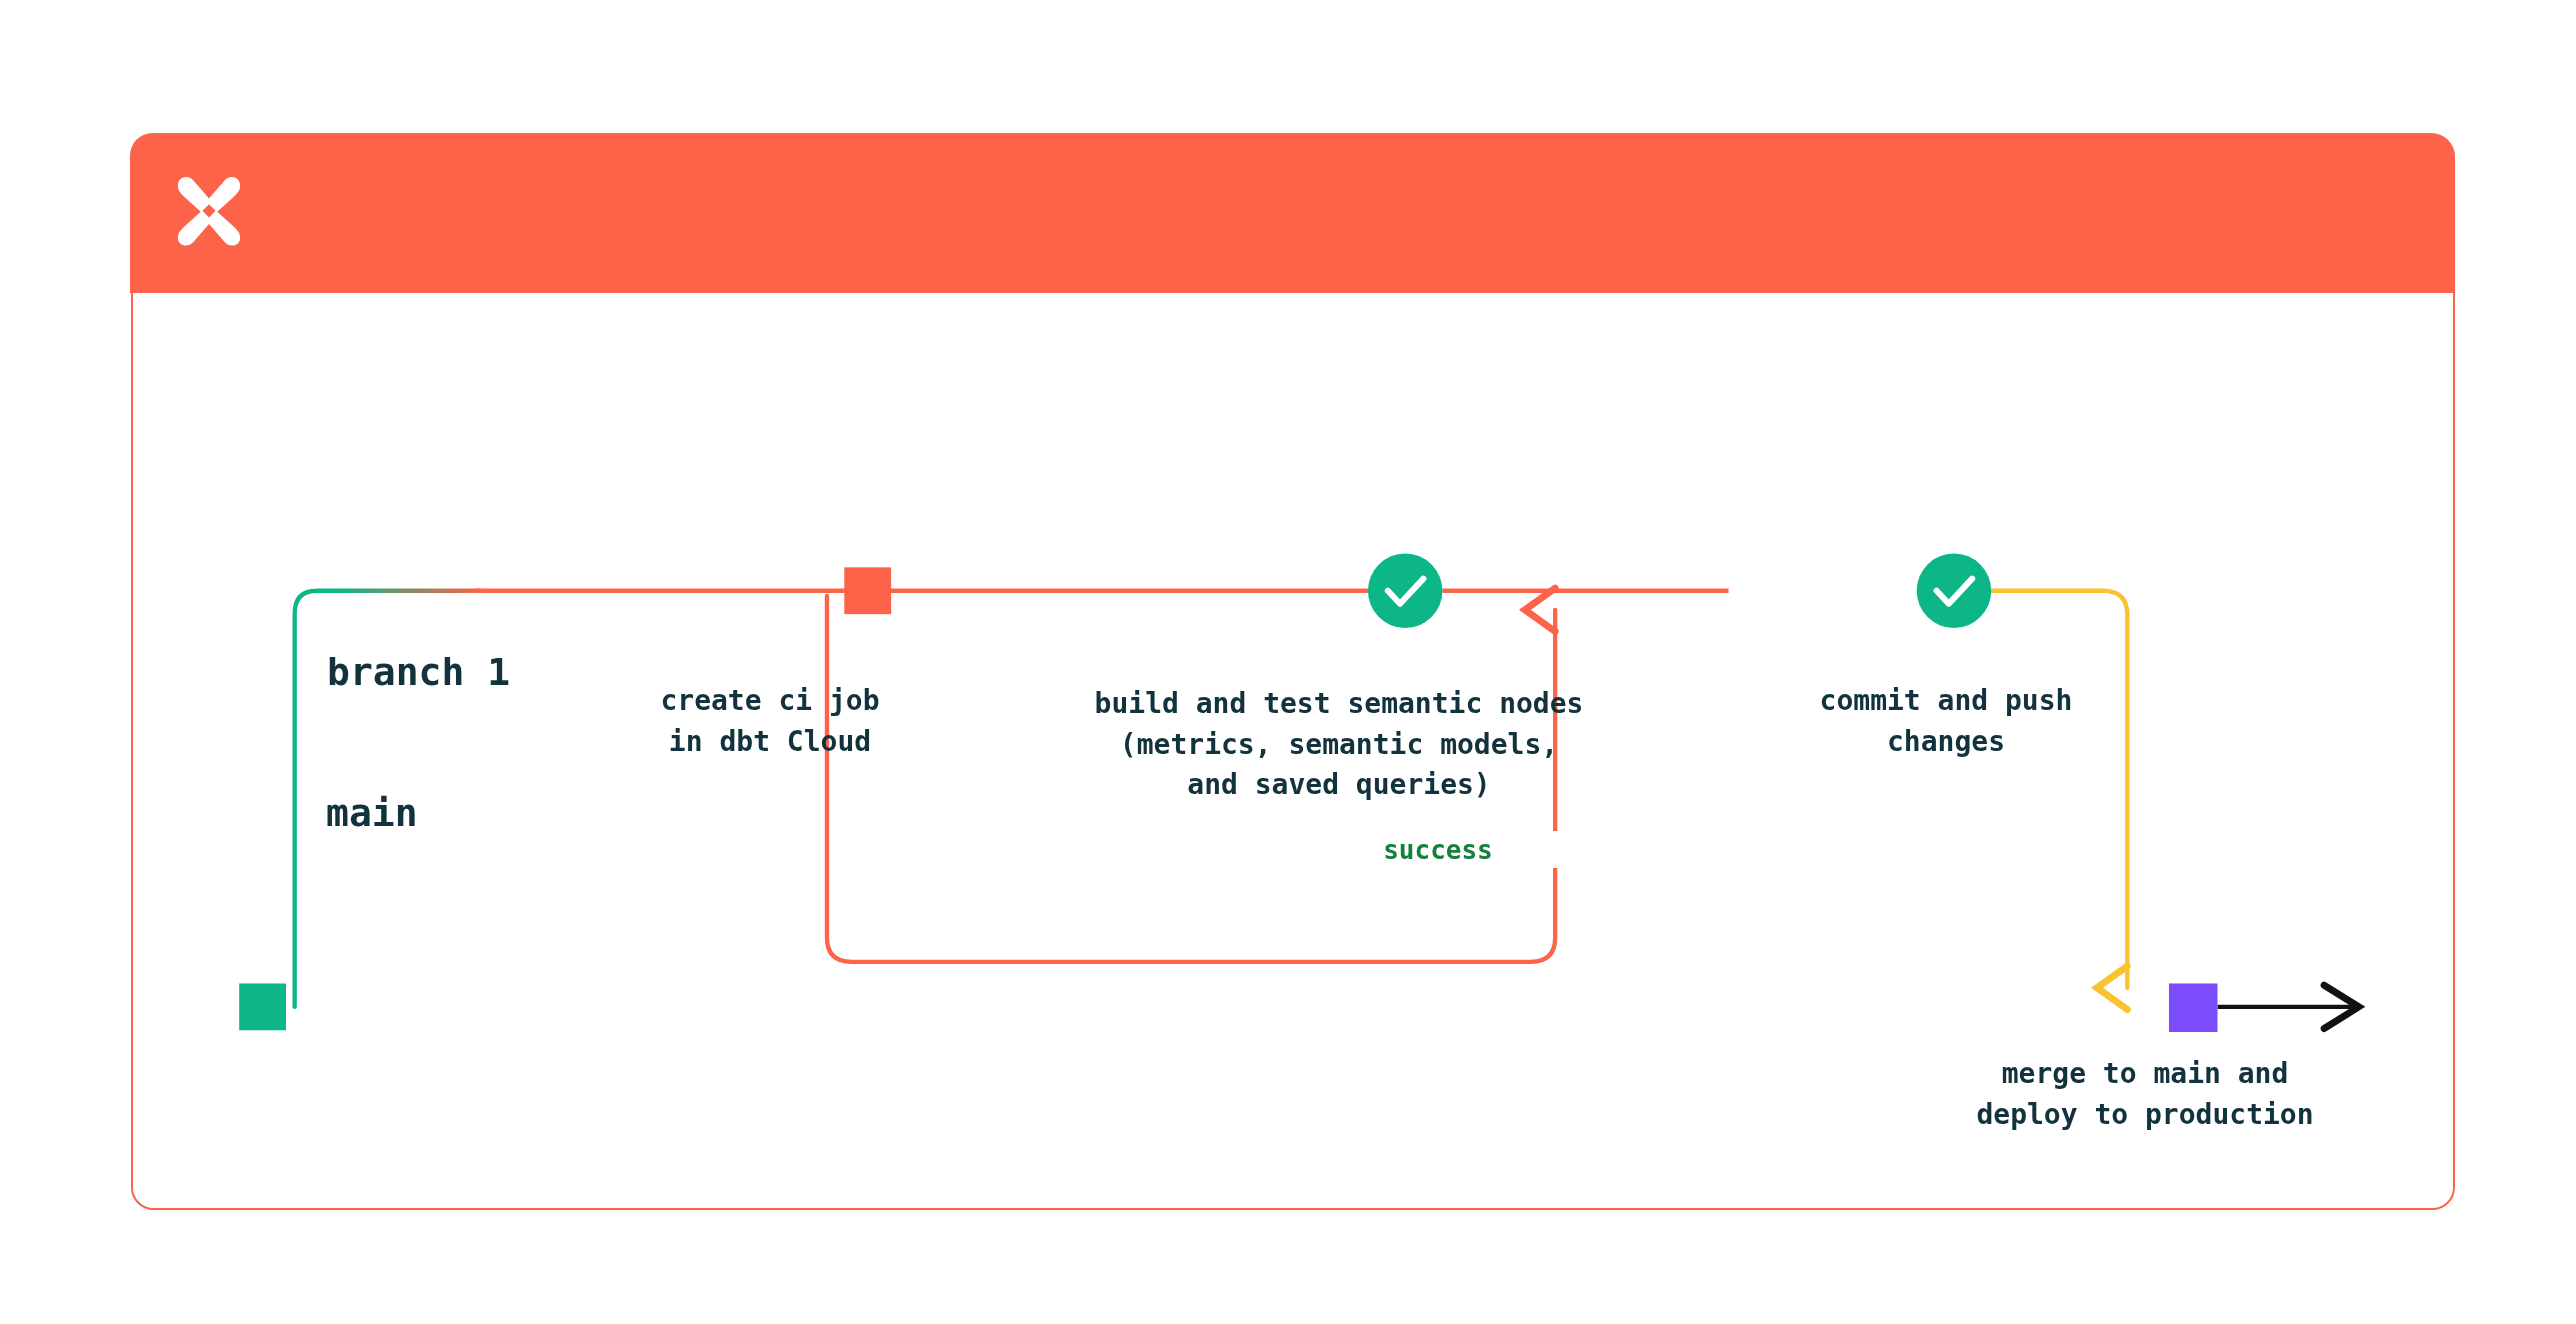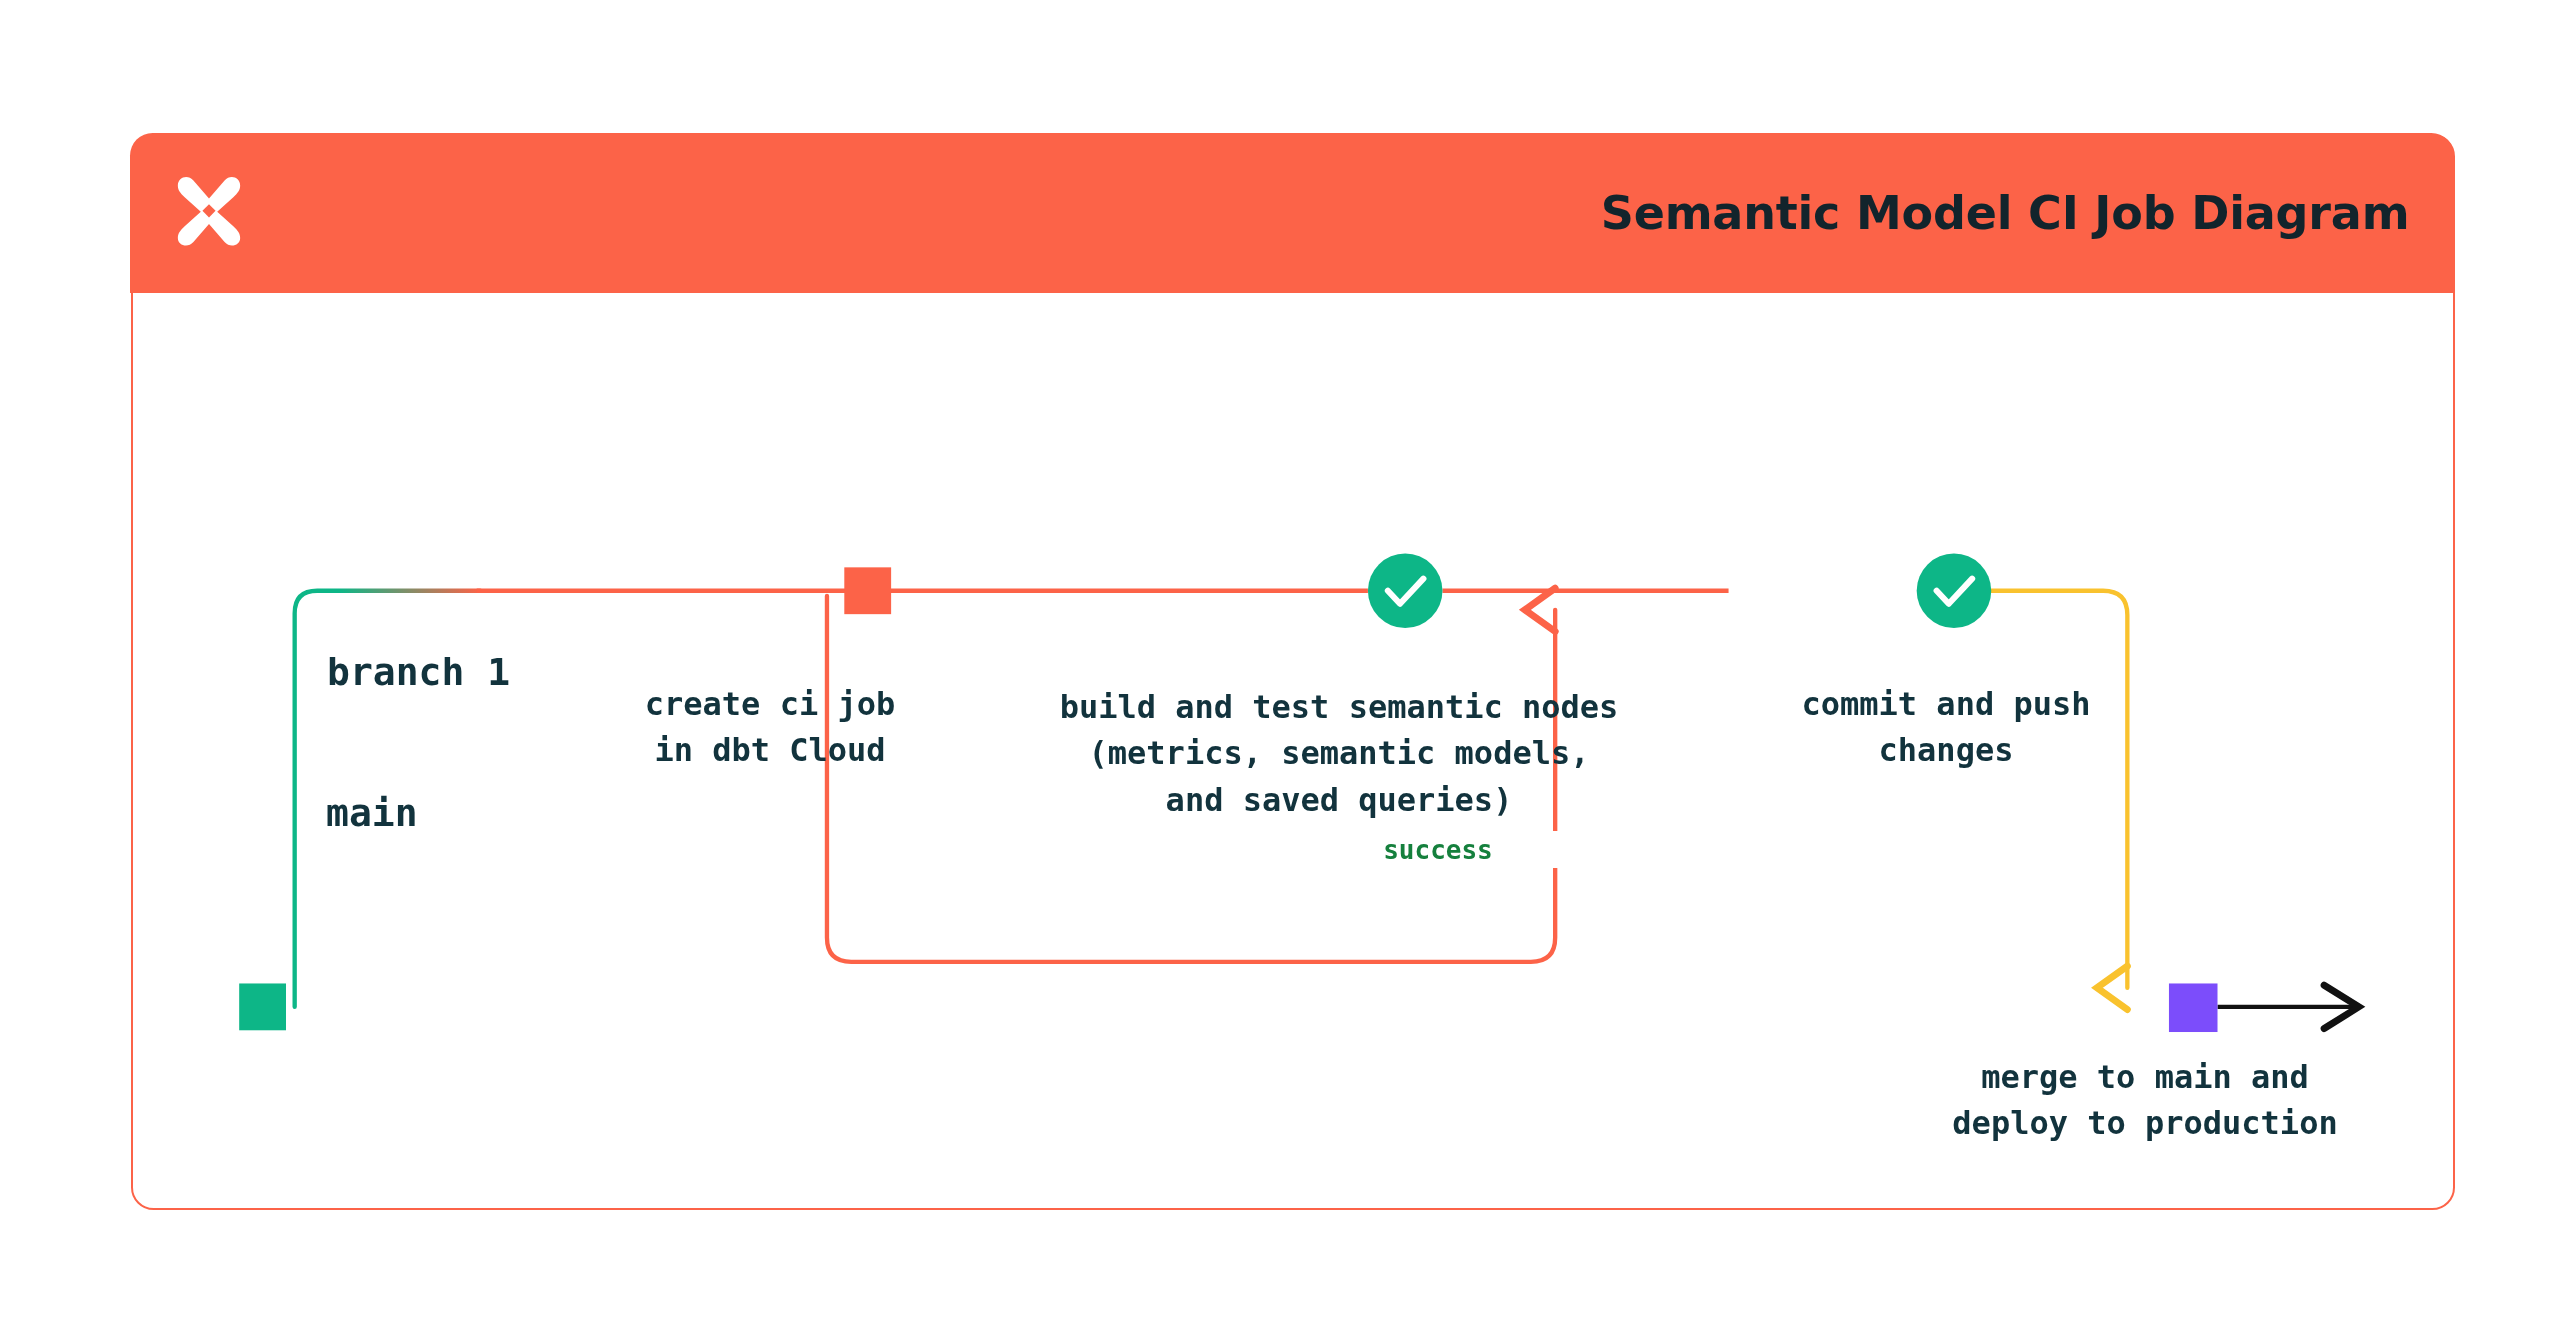--- a/index.html
+++ b/index.html
@@ -86,21 +86,21 @@
     color: #12333D;
     white-space: nowrap;
   }
   .row-label.branch1 { left: 194px; top: 514px; }
   .row-label.main    { left: 193px; top: 655px; }
 
   
   .caption {
     position: absolute;
     font-family: "DejaVu Sans Mono", monospace;
-    font-size: 32px;
+    font-size: 28px;
     font-weight: bold;
     color: #12333D;
     text-align: center;
     line-height: 1.45;
     white-space: pre-line;
   }
   .cap-create  { left: 481px;  top: 545px;  width: 312px; }
   .cap-build   { left: 859px;  top: 548px;  width: 694px; }
   .cap-commit  { left: 1570px; top: 545px;  width: 486px; }
   .cap-merge   { left: 1743px; top: 918px; width: 538px; }
@@ -130,21 +130,20 @@
     <div class="card-header">
       <div class="logo">
         <svg width="82" height="82" viewBox="0 0 100 100">
           <path d="M12 20 C12 10, 24 6, 31 14 L50 36 L69 14 C76 6, 88 10, 88 20
                    C88 26, 85 29, 80 34 L60 52 L80 70 C85 75, 88 78, 88 84
                    C88 93, 76 97, 69 89 L50 67 L31 89 C24 97, 12 93, 12 84
                    C12 78, 15 75, 20 70 L40 52 L20 34 C15 29, 12 26, 12 20 Z" fill="#ffffff"></path>
           <path d="M50 43 L58 51 L50 59 L42 51 Z" fill="#FC6348"></path>
         </svg>
       </div>
-      <div class="card-title">Semantic Model CI Job Diagram</div>
     </div>
 
     <div class="canvas">
       <svg width="2319" height="912" viewBox="0 0 2674 1052">
         <defs>
           <linearGradient id="gradBranchOff" x1="0" y1="1" x2="1" y2="0">
             <stop offset="0%" stop-color="#0DB687"></stop>
             <stop offset="62%" stop-color="#0DB687"></stop>
             <stop offset="100%" stop-color="#FC6348"></stop>
           </linearGradient>

